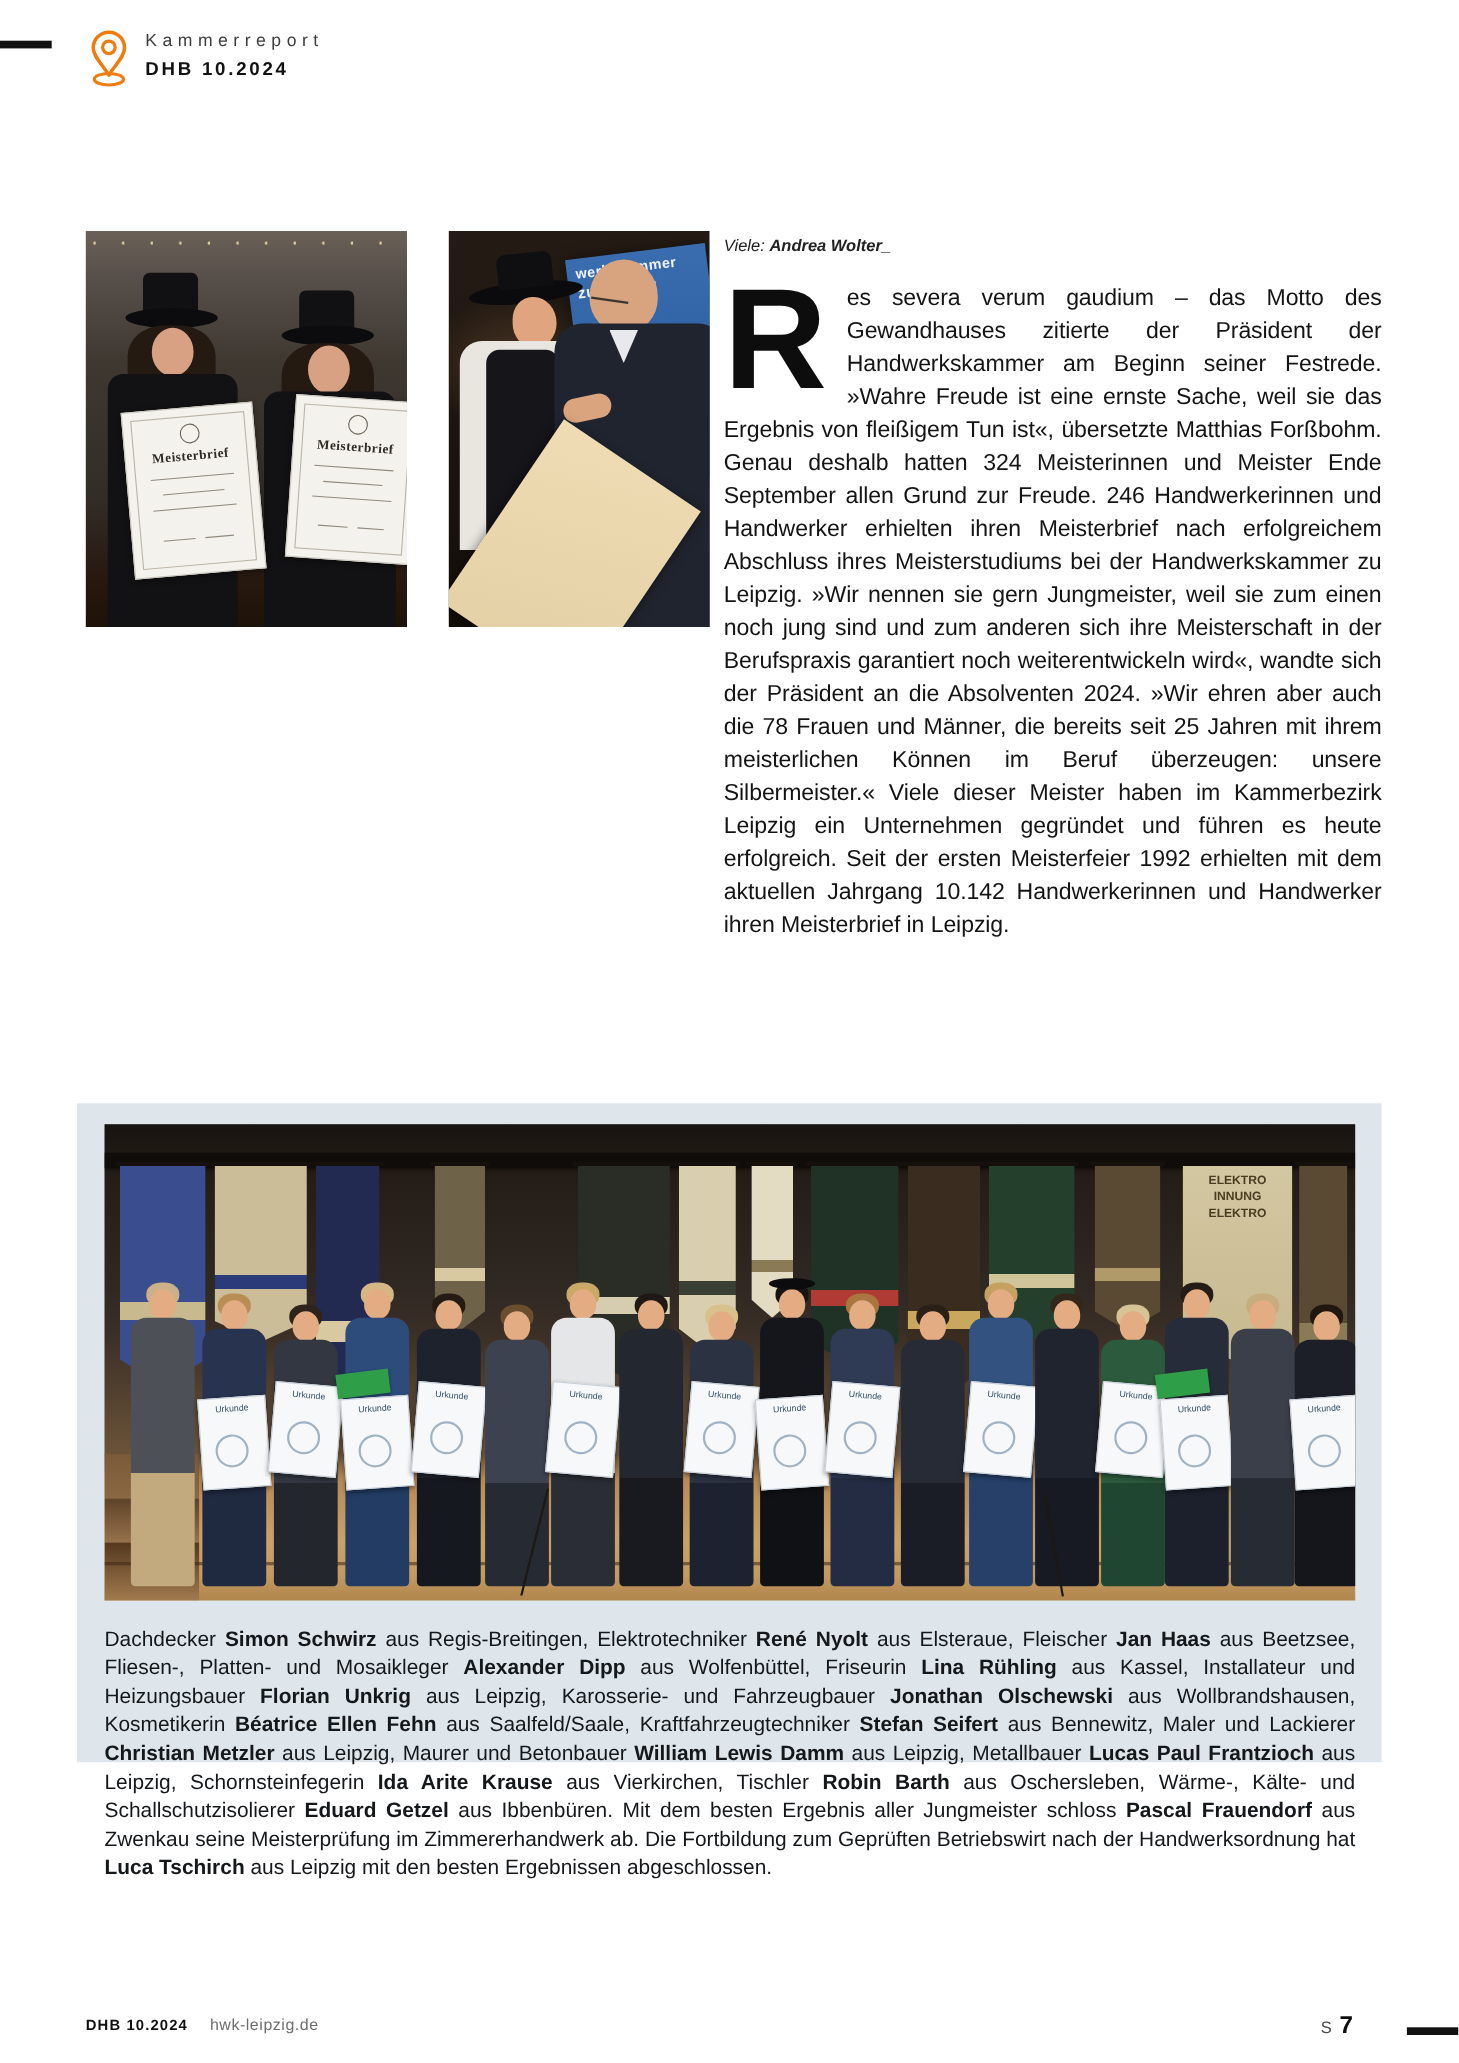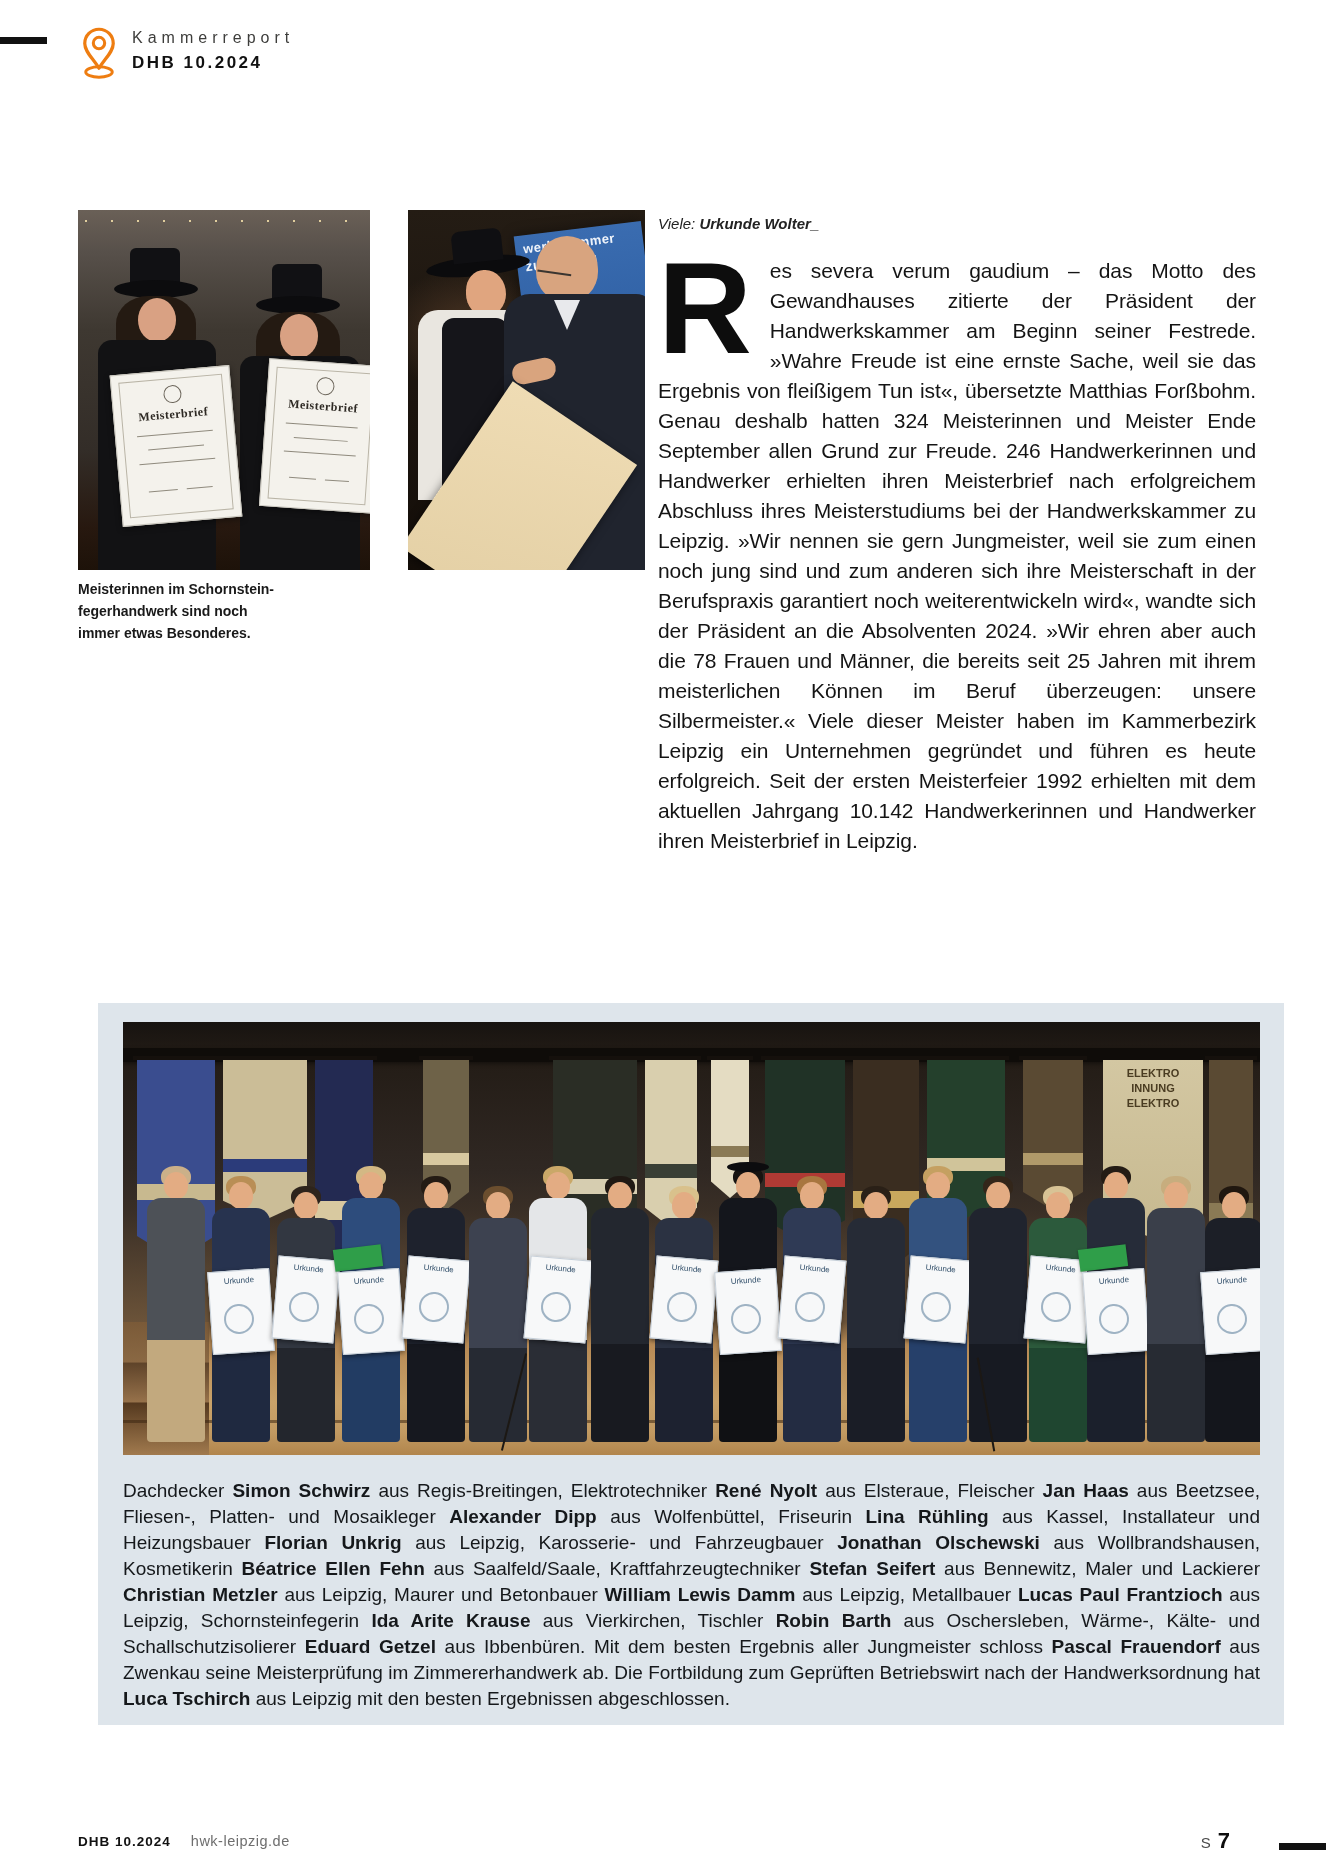--- a/index.html
+++ b/index.html
@@ -72,21 +72,21 @@
   .dropcap{float:left;font-size:130px;line-height:97px;font-weight:700;color:#0d0d0d;
       margin:4px 18px 0 0;font-family:"Liberation Sans",sans-serif;}
 
   
   .pcap{position:absolute;font-size:14px;line-height:22px;font-weight:700;color:#191919;white-space:pre-line;}
   .cap1{left:78px;top:578px;width:270px;}
   .cap2{left:408px;top:578px;width:230px;}
   .cap3{left:78px;top:948px;width:270px;}
 
   
-  .panel{position:absolute;left:70px;top:1003px;width:1186px;height:722px;background:#dee5eb;margin-left:28px;}
+  .panel{position:absolute;left:70px;top:1003px;width:1186px;height:599px;background:#dee5eb;}
   .photo3{position:absolute;left:25px;top:19px;width:1137px;height:433px;overflow:hidden;
       background:linear-gradient(180deg,#171310 0,#231c16 34px,#302823 150px,#3a2f26 190px,#6b5339 300px,#b78a55 322px,#c9a269 380px,#c29a62 410px,#b1854c 433px);}
   .beam{position:absolute;left:0;top:26px;width:100%;height:14px;background:#0f0c09;box-shadow:0 2px 4px rgba(0,0,0,.4);}
   .stage-edge{position:absolute;left:0;top:398px;width:100%;height:3px;background:rgba(60,38,18,.55);}
   .steps{position:absolute;left:0;top:300px;width:86px;height:133px;
       background:linear-gradient(180deg,#7a5a38 0,#8a6843 30%,#5f442a 31%,#96714a 60%,#55391f 61%,#a17a4e 100%);}
   .banner-txt{position:absolute;color:#4a3c22;font-weight:700;text-align:center;width:100%;}
   .gcap{position:absolute;left:25px;top:475px;width:1137px;font-size:19px;line-height:26px;
       text-align:justify;color:#15181b;}
 
@@ -175,29 +175,26 @@
       <div class="m-right-glass"></div>
       <div class="m-right-suit"></div>
       <div class="m-right-collar"></div>
     </div>
     <div class="p2-hands"></div>
     <div class="p2-cert"></div>
   </figure>
 
   <p class="byline">
     <span>Viele:</span>
-    <b>Urkunde Wolter_</b>
+    <b>Andrea Wolter_</b>
   </p>
   <div class="article">
     <span class="dropcap">R</span><span>es severa verum gaudium – das Motto des Gewandhauses zitierte der Präsident der Handwerkskammer am Beginn seiner Festrede. »Wahre Freude ist eine ernste Sache, weil sie das Ergebnis von fleißigem Tun ist«, übersetzte Matthias Forßbohm. Genau deshalb hatten 324 Meisterinnen und Meister Ende September allen Grund zur Freude. 246 Handwerkerinnen und Handwerker erhielten ihren Meisterbrief nach erfolgreichem Abschluss ihres Meisterstudiums bei der Handwerkskammer zu Leipzig. »Wir nennen sie gern Jungmeister, weil sie zum einen noch jung sind und zum anderen sich ihre Meisterschaft in der Berufspraxis garantiert noch weiterentwickeln wird«, wandte sich der Präsident an die Absolventen 2024. »Wir ehren aber auch die 78 Frauen und Männer, die bereits seit 25 Jahren mit ihrem meisterlichen Können im Beruf überzeugen: unsere Silbermeister.« Viele dieser Meister haben im Kammerbezirk Leipzig ein Unternehmen gegründet und führen es heute erfolgreich. Seit der ersten Meisterfeier 1992 erhielten mit dem aktuellen Jahrgang 10.142 Handwerkerinnen und Handwerker ihren Meisterbrief in Leipzig.</span>
   </div>
 
-  <div class="pcap cap1">Meisterinnen im Schornstein-
-fegerhandwerk sind noch
-immer etwas Besonderes.</div>
 
   <div class="panel">
     <div class="photo3" id="photo3">
       <div class="beam"></div>
       <div class="steps"></div>
       <div class="stage-edge"></div>
     <div style="position: absolute; left: 14px; top: 38px; width: 78px; height: 200px; background: linear-gradient(rgb(58, 77, 143) 0px, rgb(58, 77, 143) 62%, rgb(200, 185, 143) 62%, rgb(200, 185, 143) 70%, rgb(58, 77, 143) 70%, rgb(58, 77, 143) 100%); clip-path: polygon(0px 0px, 100% 0px, 100% 88%, 50% 100%, 0px 88%); box-shadow: rgba(0, 0, 0, 0.45) 0px 3px 8px;"></div>
         <div style="position: absolute; left: 10px; top: 34px; width: 86px; height: 4px; background: rgb(21, 16, 12);"></div>
         <div style="position: absolute; left: 100px; top: 38px; width: 84px; height: 160px; background: linear-gradient(rgb(203, 189, 151) 0px, rgb(203, 189, 151) 62%, rgb(43, 59, 122) 62%, rgb(43, 59, 122) 70%, rgb(203, 189, 151) 70%, rgb(203, 189, 151) 100%); clip-path: polygon(0px 0px, 100% 0px, 100% 88%, 50% 100%, 0px 88%); box-shadow: rgba(0, 0, 0, 0.45) 0px 3px 8px;"></div>
         <div style="position: absolute; left: 96px; top: 34px; width: 92px; height: 4px; background: rgb(21, 16, 12);"></div>

